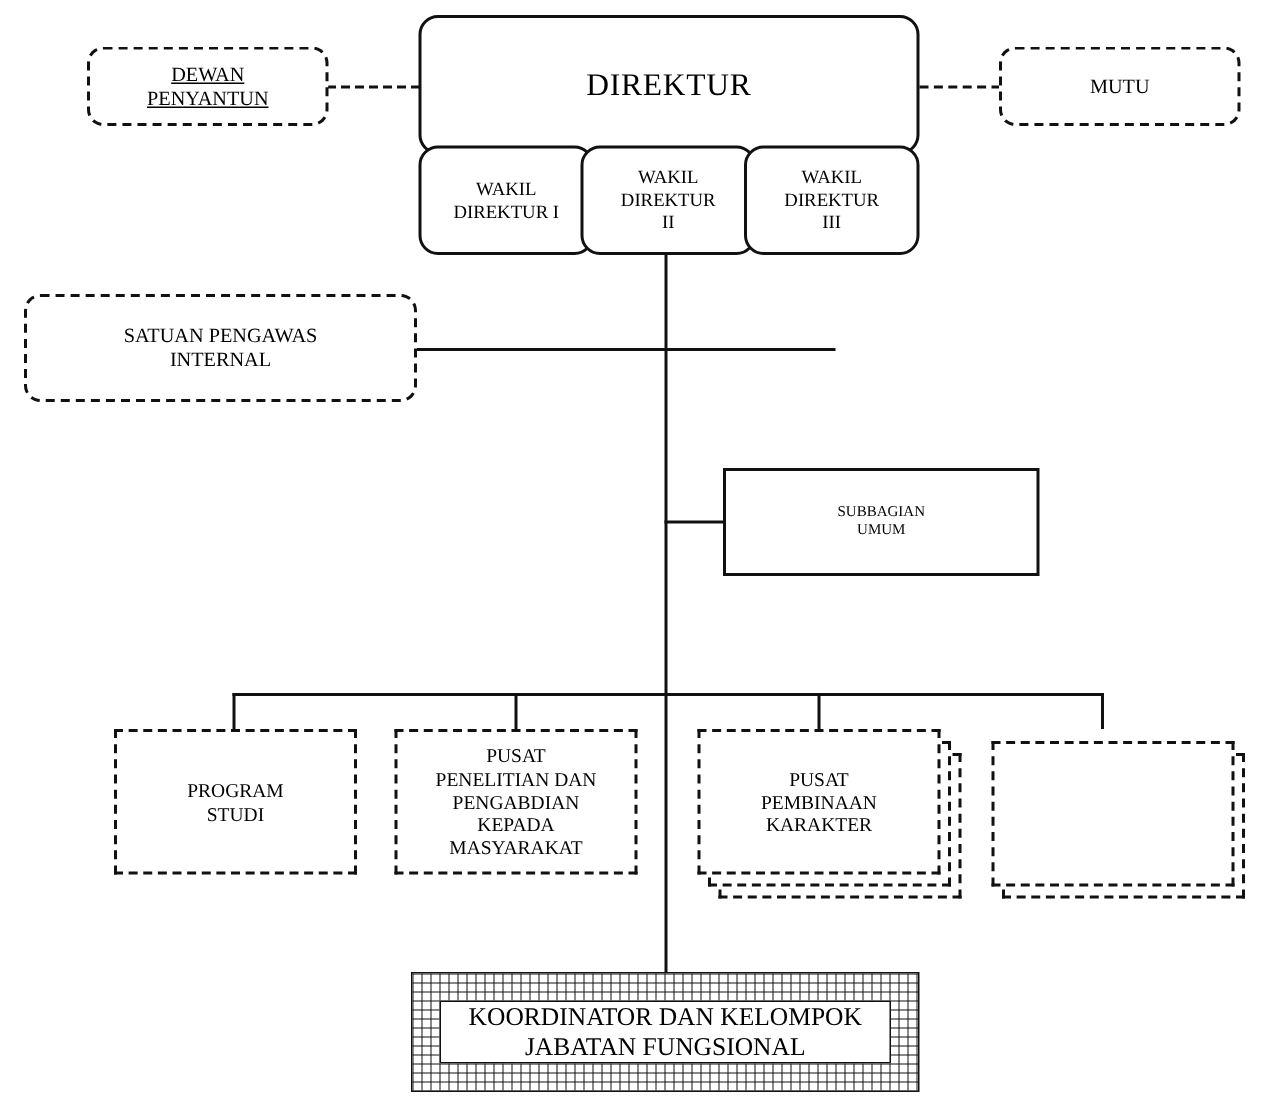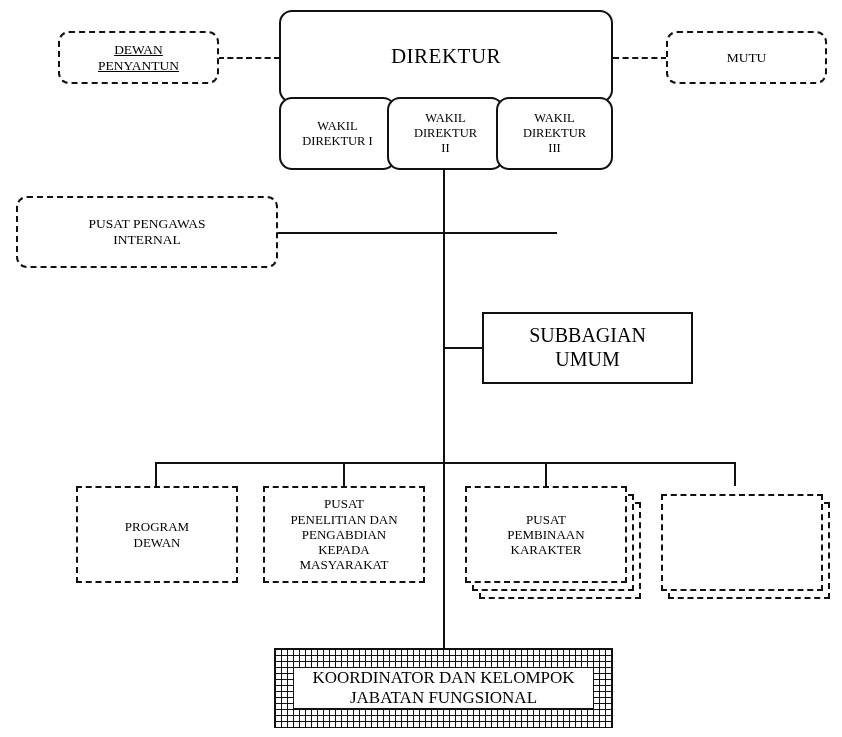--- a/index.html
+++ b/index.html
@@ -99,21 +99,21 @@
     display: flex;
     align-items: center;
     justify-content: center;
     text-align: center;
   }
 
   
   .t-direktur { font-size: 21px; letter-spacing: 0.5px; }
   .t-sub      { font-size: 12.5px; }
   .t-side     { font-size: 13.5px; }
-  .t-mid      { font-size: 20px; }
+  .t-mid      { font-size: 10px; }
   .t-leaf     { font-size: 13px; }
   .t-bottom   { font-size: 17px; }
 </style>
 </head>
 <body>
 
 <div id="chart-canvas">
 
   <div class="line-dash-h" style="left:218px; top:57px; width:62px;"></div>
 
@@ -153,33 +153,33 @@
 DIREKTUR
 II</span>
   </div>
   <div class="node solid-round" style="left:496px; top:97px; width:117px; height:73px;">
     <span class="label t-sub">WAKIL
 DIREKTUR
 III</span>
   </div>
 
   <div class="node dashed-round" style="left:16px; top:196px; width:262px; height:72px;">
-    <span class="label t-side">PUSAT PENGAWAS
+    <span class="label t-side">SATUAN PENGAWAS
 INTERNAL</span>
   </div>
 
 
   <div class="node solid-square" style="left:482px; top:312px; width:211px; height:72px;">
     <span class="label t-mid">SUBBAGIAN
 UMUM</span>
   </div>
 
   <div class="node dashed-square" style="left:76px; top:486px; width:162px; height:97px;">
     <span class="label t-leaf">PROGRAM
-DEWAN</span>
+STUDI</span>
   </div>
 
   <div class="node dashed-square" style="left:263px; top:486px; width:162px; height:97px;">
     <span class="label t-leaf">PUSAT
 PENELITIAN DAN
 PENGABDIAN
 KEPADA
 MASYARAKAT</span>
   </div>
 

